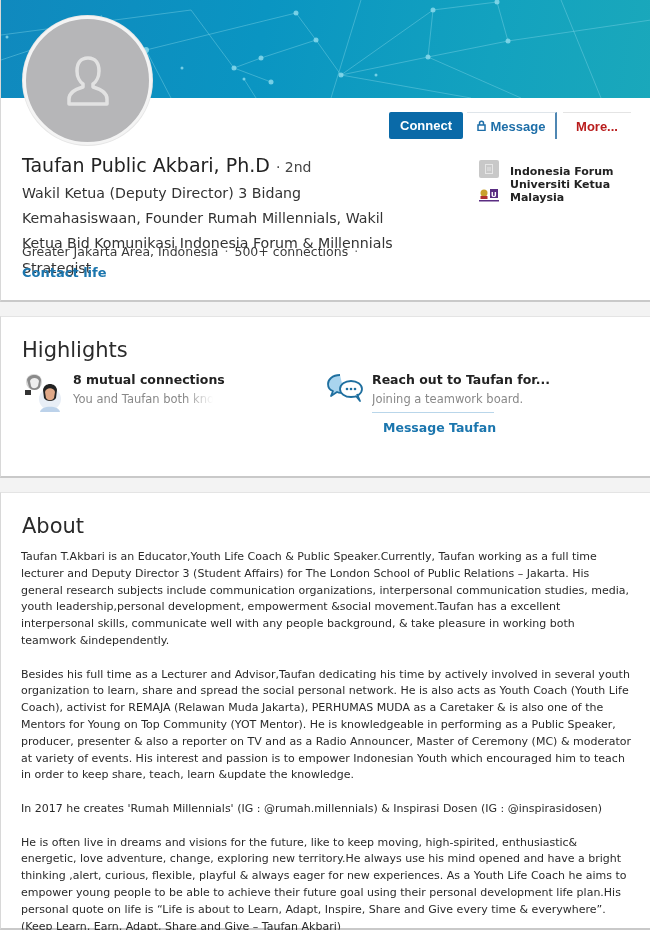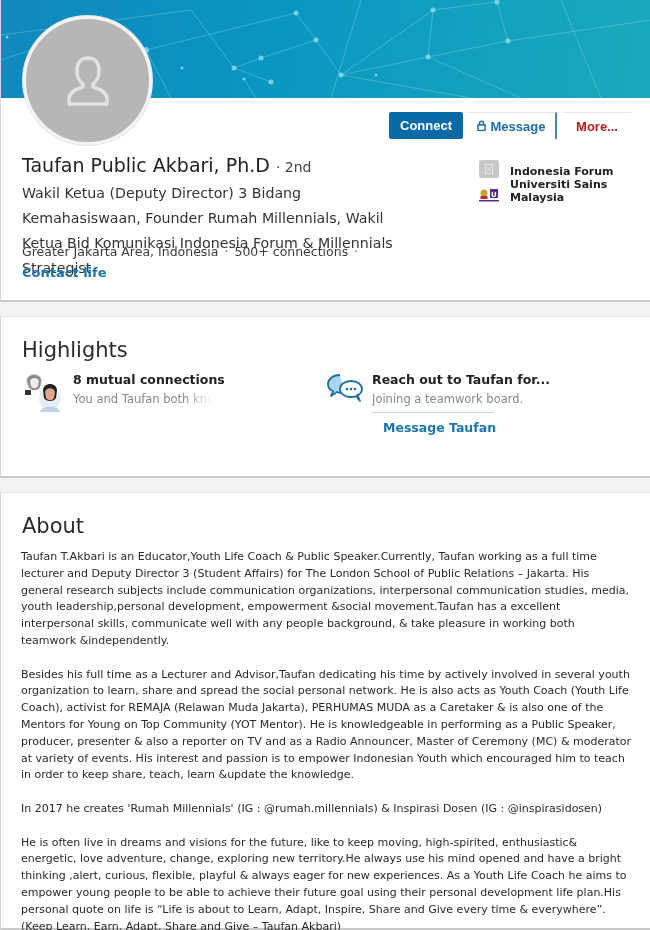--- a/index.html
+++ b/index.html
@@ -152,21 +152,21 @@
     <div class="org">
       <div class="org-logo">
         <svg width="20" height="14" viewBox="0 0 20 14">
             <circle cx="5" cy="5" r="3.5" fill="#c9a12b"></circle>
             <rect x="1.5" y="8" width="7" height="3" fill="#b03030"></rect>
             <rect x="11" y="1" width="8" height="9" fill="#5a2d82"></rect>
             <text x="12" y="8.5" font-size="7" fill="#fff" font-family="DejaVu Sans, sans-serif" font-weight="bold">U</text>
             <rect x="0" y="12" width="20" height="1.5" fill="#5a2d82"></rect>
           </svg>
       </div>
-      <span class="org-name">Universiti Sains Malaysia</span>
+      <span class="org-name">Universiti Ketua Malaysia</span>
     </div>
   </div>
 </div>
 
 <div class="card" id="highlights-card">
   <div class="section-title" style="top:21px;">Highlights</div>
 </div>
 
 <div class="hl-left">
   <div class="hl-pics">

